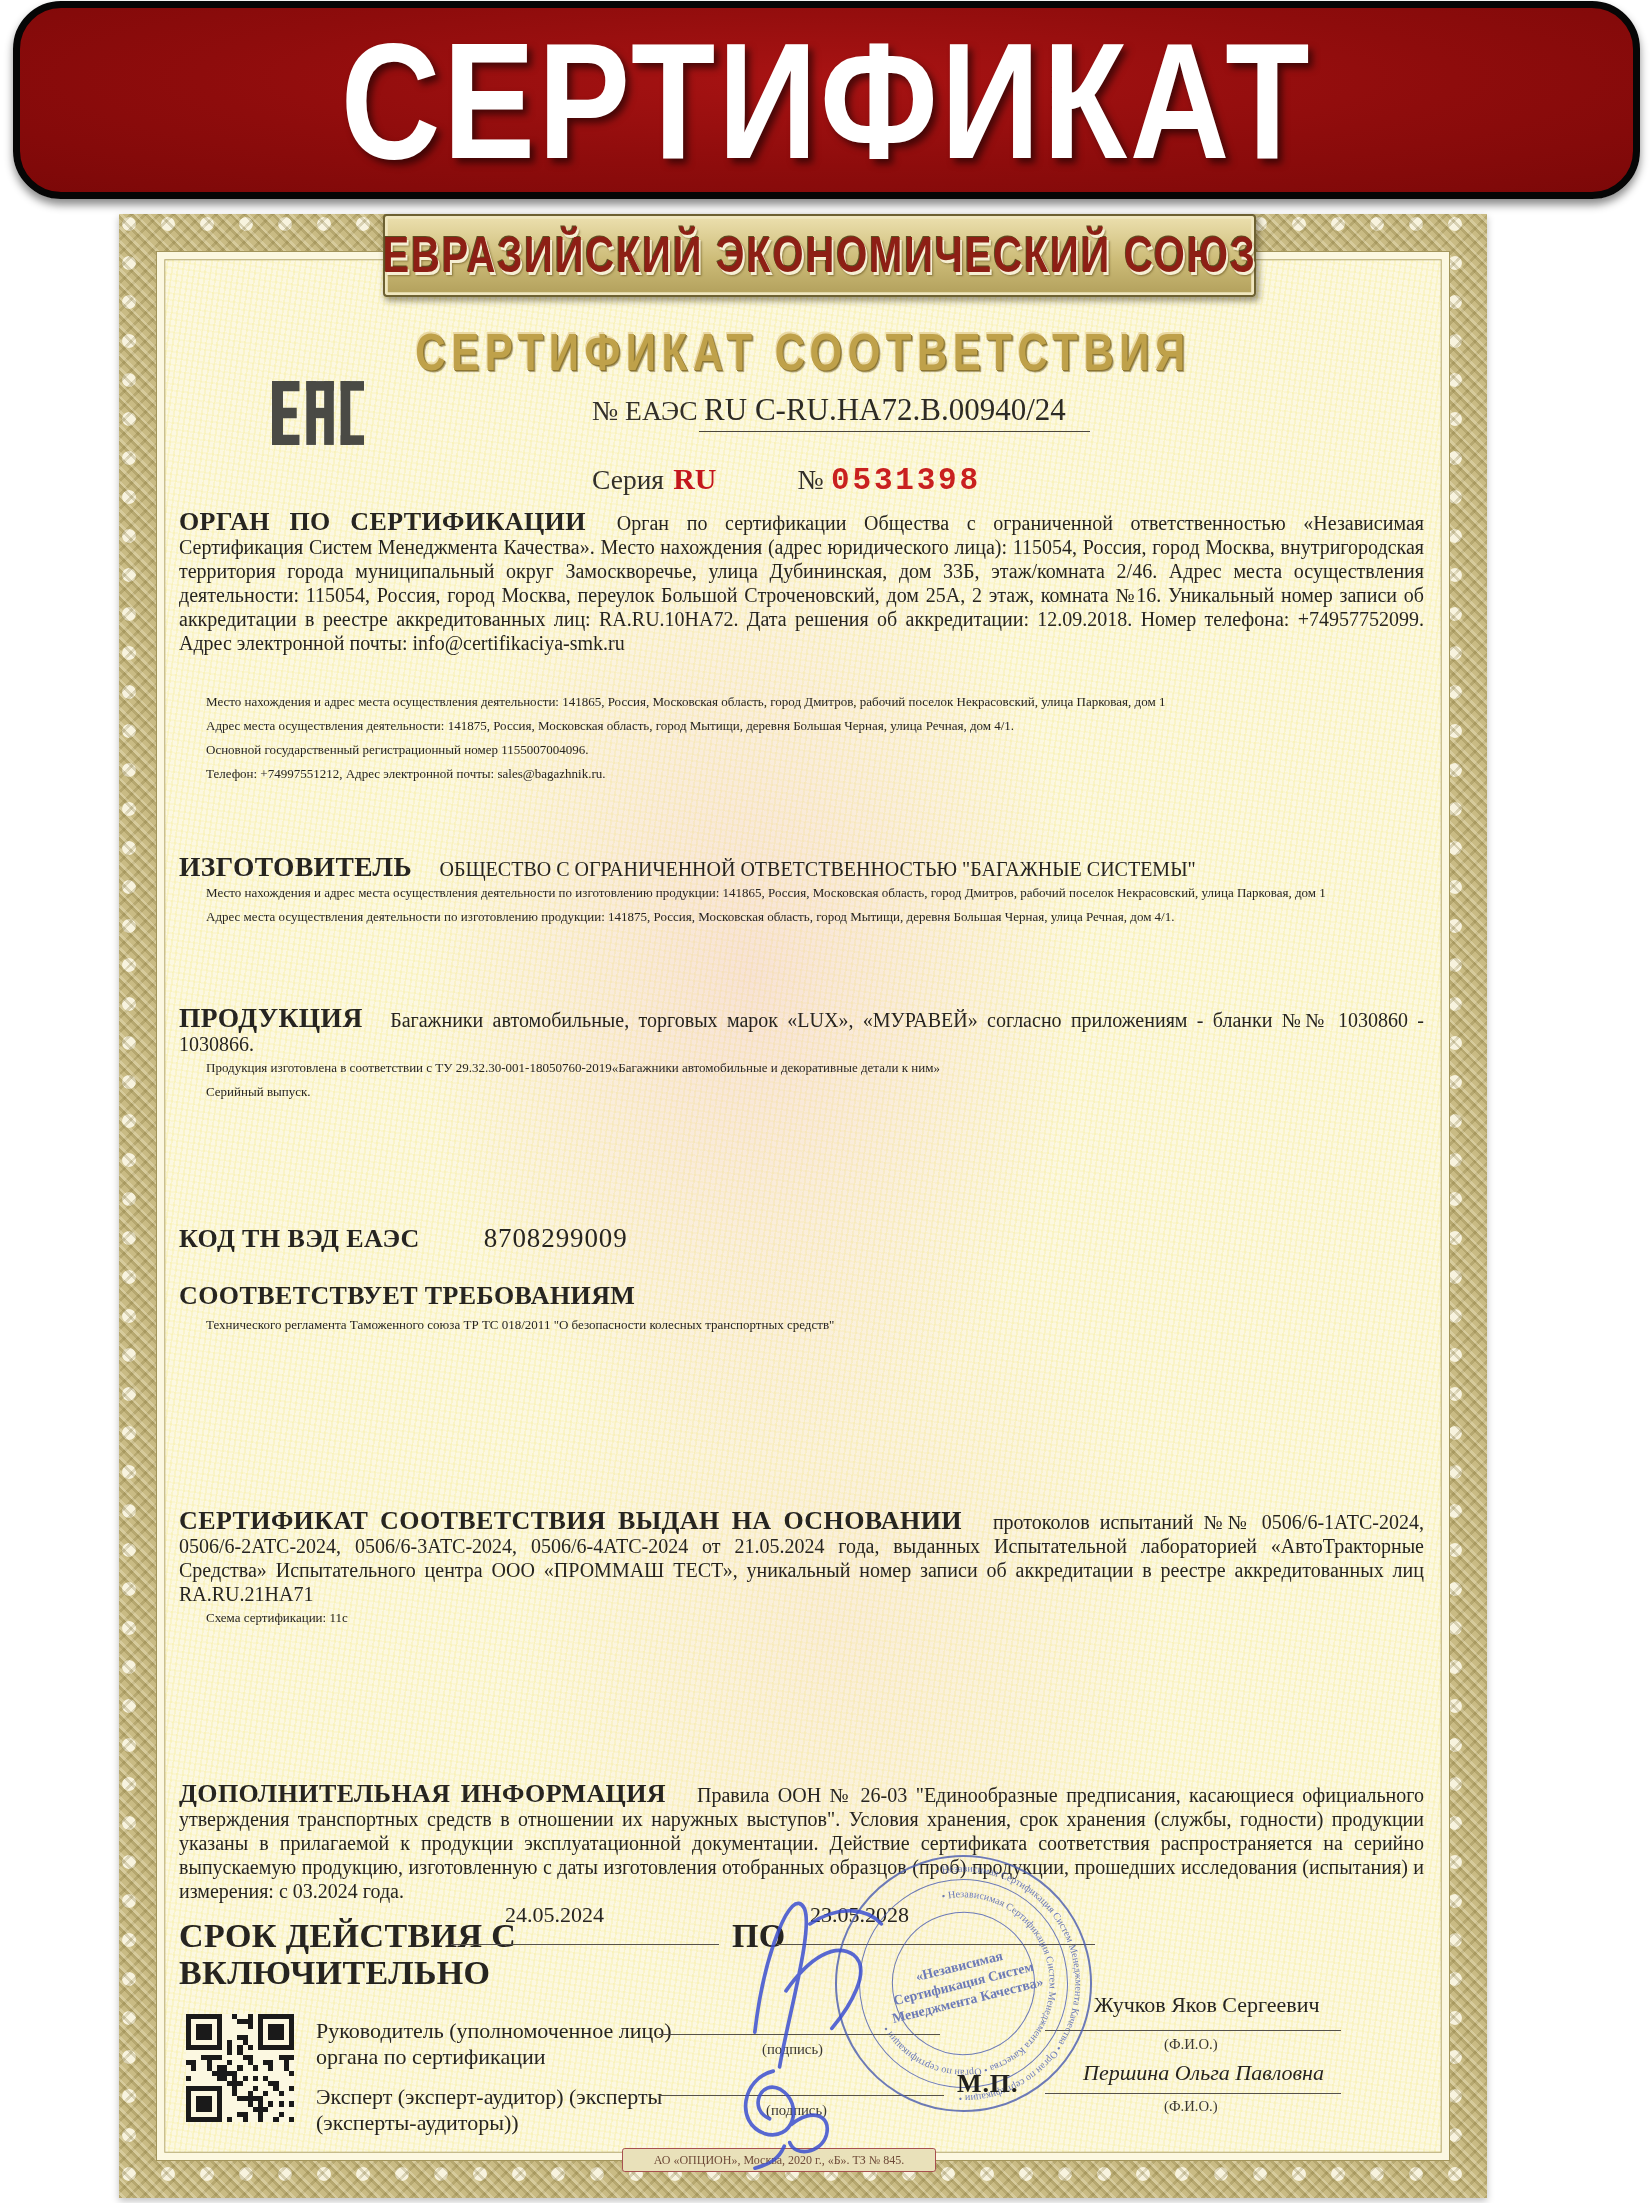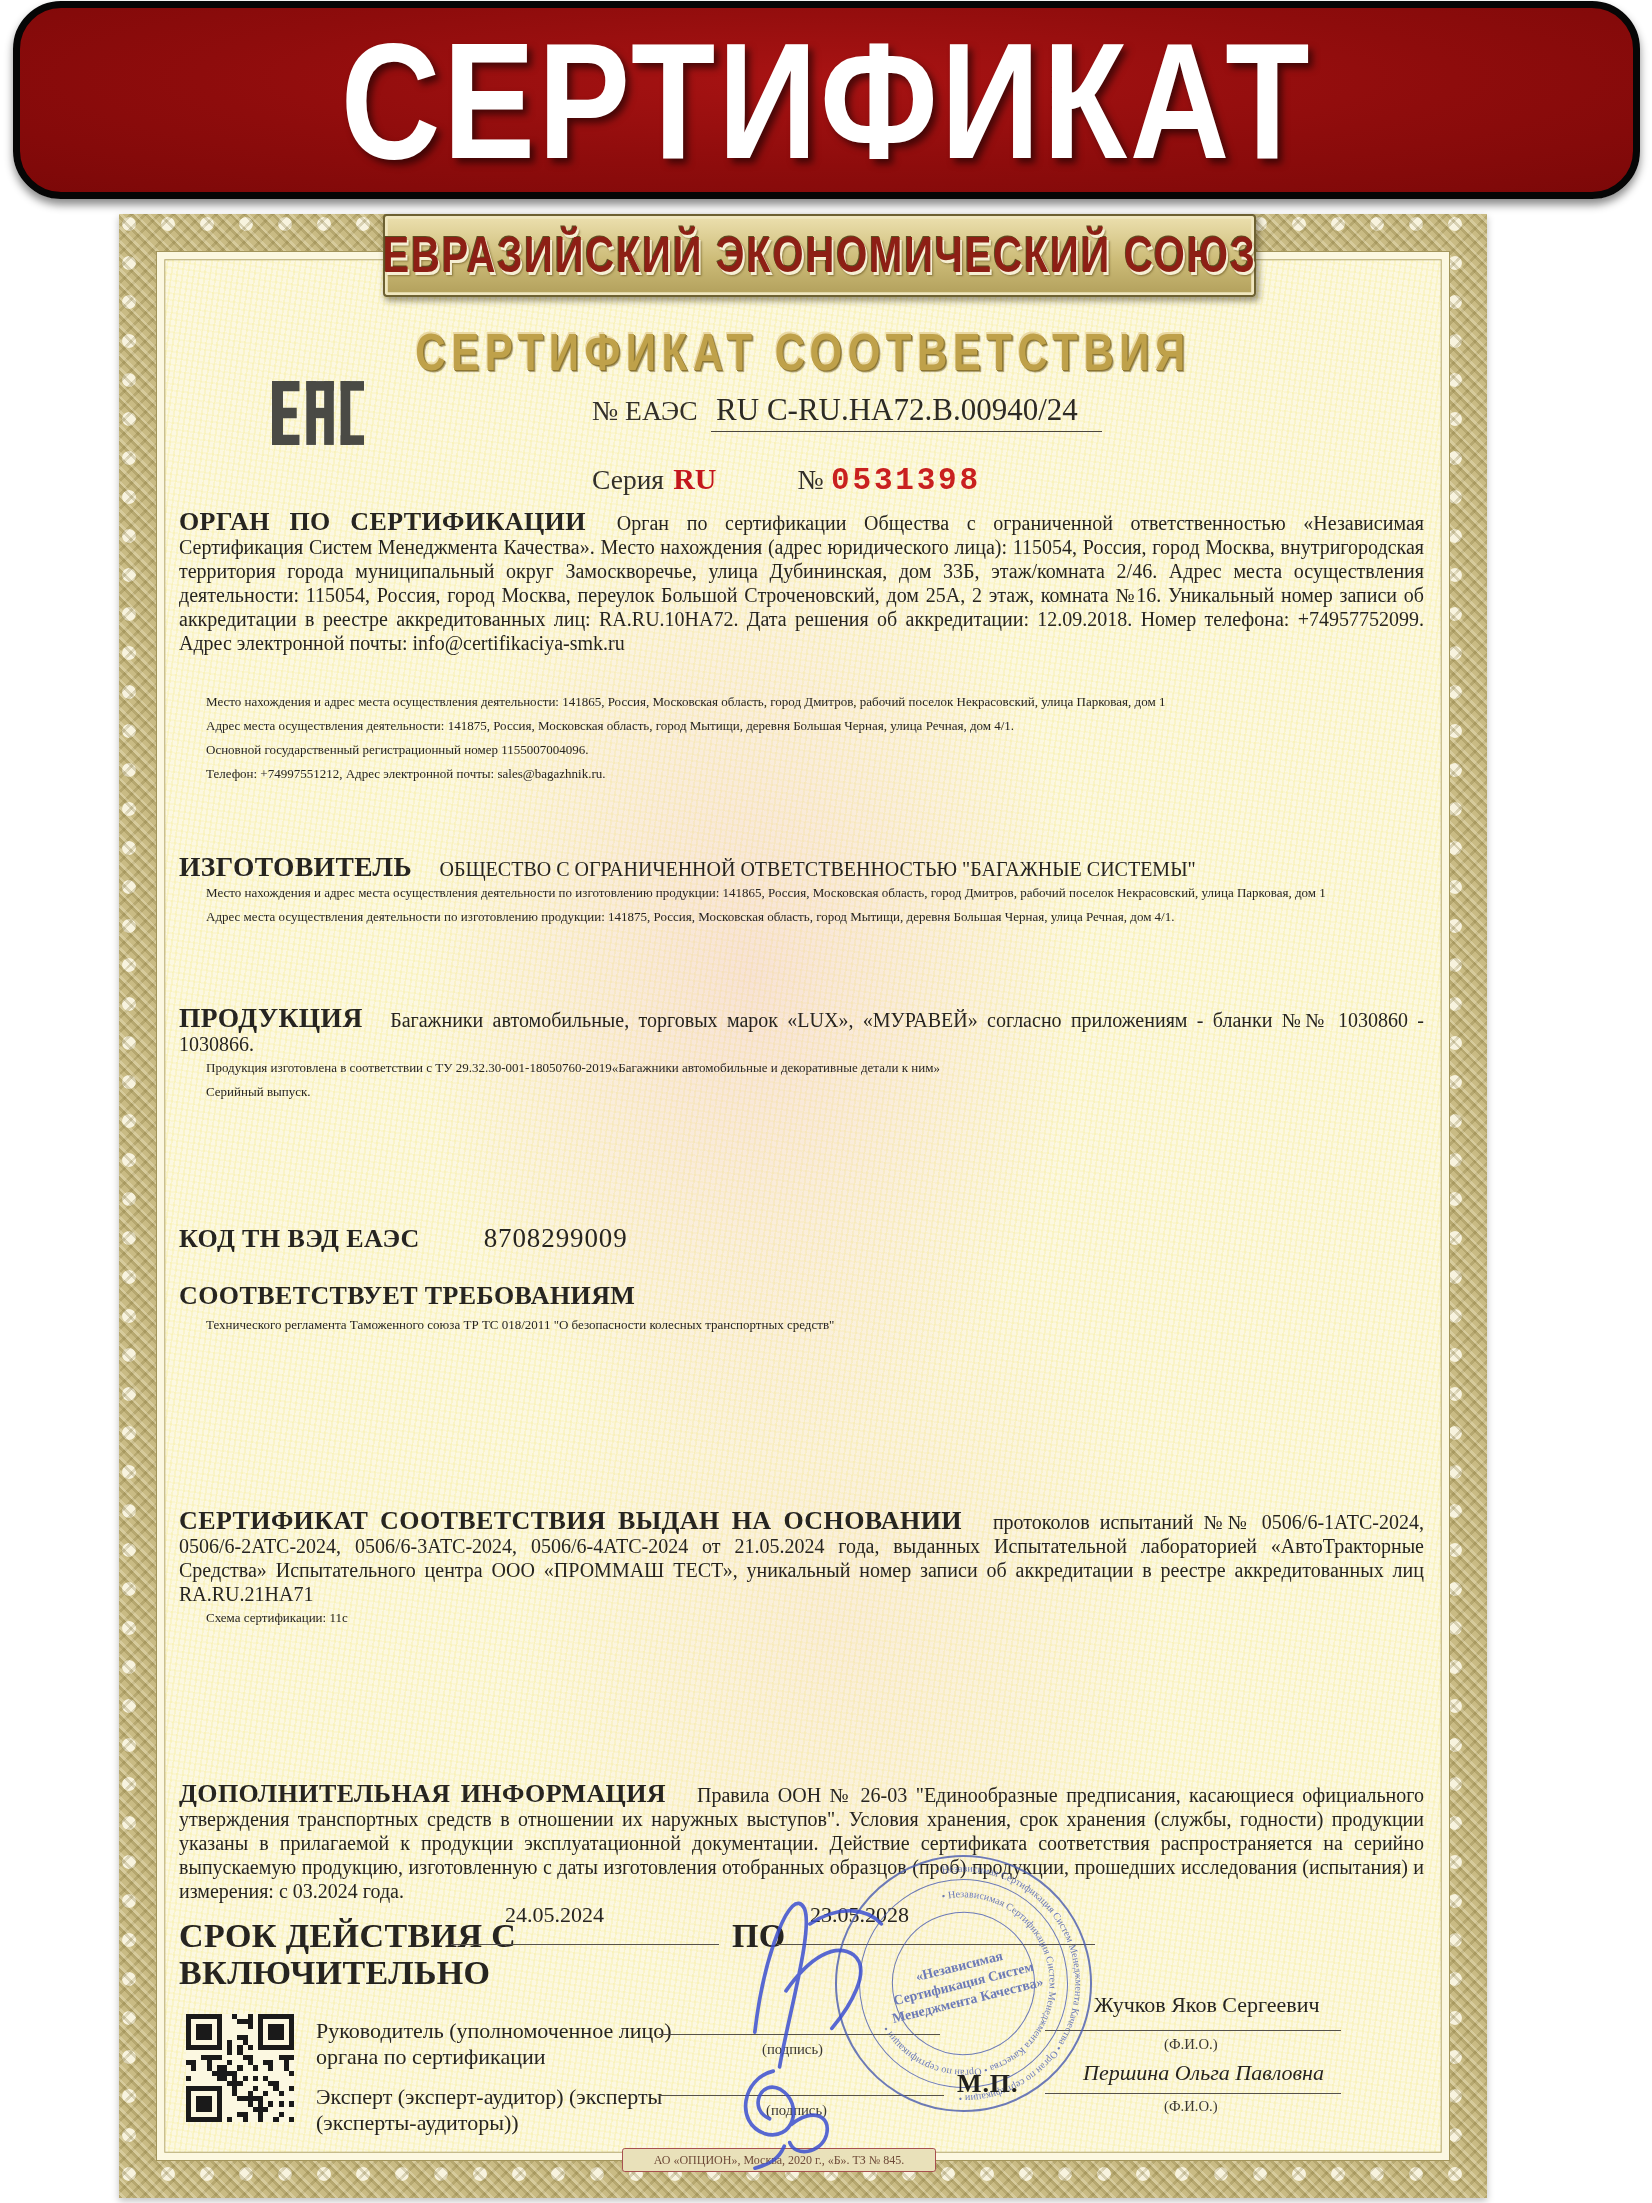--- a/index.html
+++ b/index.html
@@ -63,21 +63,21 @@
     position:absolute;left:0;right:0;top:108px;text-align:center;
   }
   .doc-title span{
     font-family:"Liberation Sans", sans-serif;font-weight:bold;font-size:42px;
     letter-spacing:5.5px;color:#bfa14a;display:inline-block;transform:scaleY(1.25);
     transform-origin:top center;white-space:nowrap;
     text-shadow:0.9px 0.9px 0 #8a7430, 1.8px 1.8px 0.9px rgba(110,90,35,.6), -0.9px -0.9px 0 #ead9a5;
   }
   
   .num-line{position:absolute;left:473px;top:178px;white-space:nowrap;}
-  .num-line .lbl{font-size:27.5px;color:#33302a;margin-right:13px;}
+  .num-line .lbl{font-size:27.5px;color:#33302a;margin-right:1px;}
   .num-line .val{
     font-size:31px;color:#2c2a24;padding:0 24px 3.7px 5.5px;border-bottom:1.8px solid #4a463c;
   }
   .series-line{position:absolute;left:473px;top:248px;white-space:nowrap;}
   .series-line .lbl{font-size:27.5px;color:#33302a;}
   .series-line .series-val{font-size:30px;font-weight:bold;color:#c3161c;margin-left:9.2px;}
   .series-line .blank-lbl{font-size:27.5px;color:#33302a;margin-left:81px;}
   .series-line .blank-val{
     font-family:"Liberation Mono", monospace;font-weight:bold;font-size:31px;
     letter-spacing:2.8px;color:#c9201f;margin-left:7.3px;

